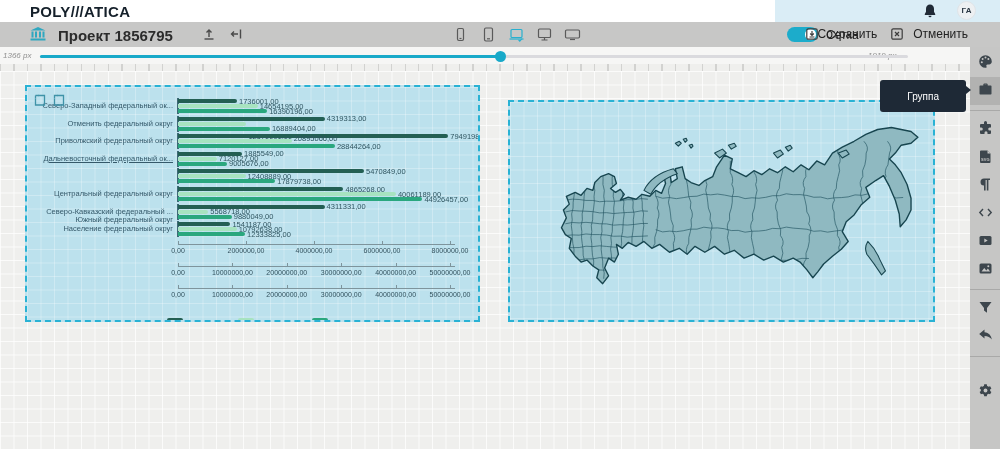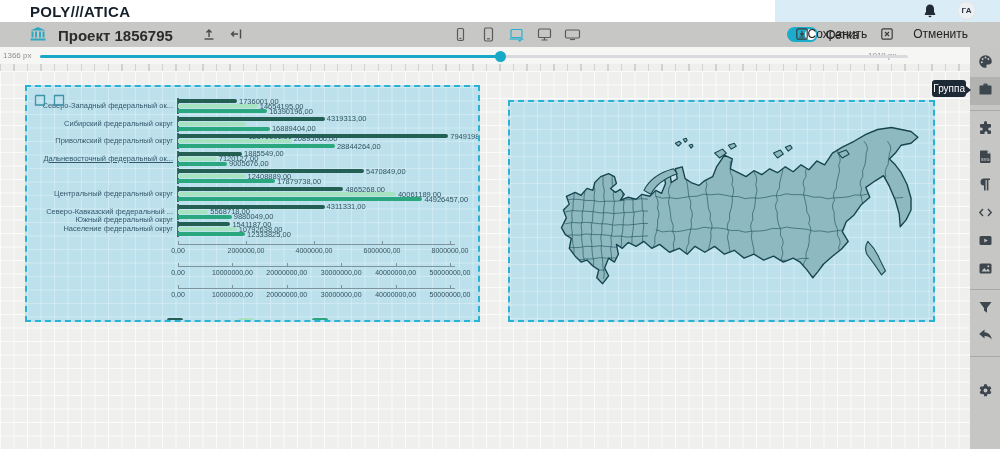--- a/index.html
+++ b/index.html
@@ -22,21 +22,21 @@
   #devices { position:absolute; left:452px; top:4px; display:flex; gap:11px; align-items:center; height:17px; }
   .device { width:17px; height:17px; color:#5a5a5a; position:relative; }
   .device.active { color:#29b0cf; }
   #grid-toggle { position:absolute; left:787px; top:5px; width:31px; height:15px; border-radius:8px; background:#1caccb; }
   #grid-toggle .knob { position:absolute; right:2px; top:2px; width:11px; height:11px; border-radius:50%; background:#fff; }
   #grid-label { position:absolute; left:826px; top:6px; font-size:12px; color:#222; }
   #toolbar .right-group { position:absolute; right:32px; top:5px; display:flex; gap:14px; align-items:center; font-size:12px; color:#222; }
   .btn-ic { width:12px; height:12px; color:#3c3c3c; }
 
   
-  #ruler-row { position:absolute; left:0; top:47px; width:976px; height:17px; background:#f6f6f5; }
+  #ruler-row { position:absolute; left:0; top:47px; width:976px; height:17px; background:#f6f6f5;font-style:italic; }
   #ruler-left { position:absolute; left:3px; top:4px; font-size:8px; color:#8f8f8f; }
   #ruler-right { position:absolute; left:868px; top:4px; font-size:8px; color:#8f8f8f; }
   #track { position:absolute; left:40px; top:8px; width:868px; height:3px; border-radius:2px; background:#dadade; }
   #track-fill { position:absolute; left:0; top:0; height:3px; width:460px; border-radius:2px; background:#18a9c9; }
   #track-handle { position:absolute; left:455px; top:-4px; width:11px; height:11px; border-radius:50%; background:#18a9c9; }
   #tickbar { position:absolute; left:0; top:64px; width:970px; height:7px; background:#efefed;
              background-image:repeating-linear-gradient(90deg,#d2d2d0 0 1px,transparent 1px 13.5px); }
 
   
   #canvas { position:absolute; left:0; top:71px; width:970px; height:378px; background-color:#efefed;
@@ -69,22 +69,22 @@
   
   #sidebar { position:absolute; right:0; top:47px; width:30px; height:402px; background:#c6c6c5; z-index:40;
              display:flex; flex-direction:column; align-items:center; padding-top:2px; }
   .sb-item { width:30px; height:28px; display:flex; align-items:center; justify-content:center; color:#3d464d; position:relative; }
   .sb-item.active { background:#b2b2b1; }
   .sb-item svg { width:15px; height:15px; }
   .sb-divider { width:30px; height:1px; background:#a9a9a8; margin:5px 0; }
   .sb-item.last-gear { margin-top:16px; }
 
   
-  #tooltip { position:absolute; right:34px; top:80px; height:17px; background:#1e2936; color:#fff; font-size:10px;
-             display:flex; align-items:center; padding:0 1px; border-radius:3px; z-index:50; }
+  #tooltip { position:absolute; right:34px; top:80px; height:32px; background:#1e2936; color:#fff; font-size:10px;
+             display:flex; align-items:center; padding:0 27px; border-radius:3px; z-index:50; }
   #tooltip:after { content:""; position:absolute; right:-5px; top:6px; border-left:5px solid #1e2936;
                    border-top:4px solid transparent; border-bottom:4px solid transparent; }
 </style>
 </head>
 <body>
 
 <div id="app">
 
   <div id="header">
     <div id="logo">POLY///ATICA</div>
@@ -155,21 +155,21 @@
     <div class="right-group">
       <div id="save" style="display:flex;align-items:center;">
         <span class="btn-ic">
           <svg viewBox="0 0 12 12" fill="none" stroke="currentColor" stroke-width="1.2">
               <rect x="0.8" y="0.8" width="10.4" height="10.4" rx="1.5"></rect>
               <path d="M6 3v4M4.2 5.5L6 7.3 7.8 5.5M3.5 9h5"></path>
             </svg>
         </span>
         <span>Сохранить</span>
       </div>
-      <div id="cancel" style="display:flex;gap:20px;align-items:center;">
+      <div id="cancel" style="display:flex;gap:10px;align-items:center;">
         <span class="btn-ic">
           <svg viewBox="0 0 12 12" fill="none" stroke="currentColor" stroke-width="1.2">
               <rect x="0.8" y="0.8" width="10.4" height="10.4" rx="1.5"></rect>
               <path d="M4 4l4 4M8 4l-4 4"></path>
             </svg>
         </span>
         <span>Отменить</span>
       </div>
     </div>
   </div>
@@ -203,21 +203,21 @@
       </div>
       <div id="chart-plot">
           <div class="cat-label" style="top: 14px;">Северо-Западный федеральный ок...</div>
           <div class="cat-tick" style="left: 150px; top: 11px; height: 16px;"></div>
           <div class="bar" style="left: 151px; top: 12px; width: 59.024px; height: 4px; background: rgb(35, 95, 83);"></div>
           <div class="bar-val" style="left: 212.024px; top: 9.5px;">1736001,00</div>
           <div class="bar" style="left: 151px; top: 17px; width: 79.7188px; height: 4px; background: rgb(167, 227, 192);"></div>
           <div class="bar-val" style="left: 232.719px; top: 14.5px;">14654195,00</div>
           <div class="bar" style="left: 151px; top: 22px; width: 89.1627px; height: 4px; background: rgb(42, 167, 126);"></div>
           <div class="bar-val" style="left: 242.163px; top: 19.5px;">16390196,00</div>
-          <div class="cat-label" style="top: 31.6px;">Сибирский федеральный округ</div>
+          <div class="cat-label" style="top: 31.6px;">Отменить федеральный округ</div>
           <div class="cat-tick" style="left: 150px; top: 28.6px; height: 16px;"></div>
           <div class="bar" style="left: 151px; top: 29.6px; width: 146.857px; height: 4px; background: rgb(35, 95, 83);"></div>
           <div class="bar-val" style="left: 299.857px; top: 27.1px;">4319313,00</div>
           <div class="bar" style="left: 151px; top: 34.6px; width: 68.3813px; height: 4px; background: rgb(167, 227, 192);"></div>
           <div class="bar-val" style="left: 221.381px; top: 45px;">12570091,00</div>
           <div class="bar" style="left: 151px; top: 39.6px; width: 91.8784px; height: 4px; background: rgb(42, 167, 126);"></div>
           <div class="bar-val" style="left: 244.878px; top: 37.1px;">16889404,00</div>
           <div class="cat-label" style="top: 49.2px;">Приволжский федеральный округ</div>
           <div class="cat-tick" style="left: 150px; top: 46.2px; height: 16px;"></div>
           <div class="bar" style="left: 151px; top: 47.2px; width: 270.273px; height: 4px; background: rgb(35, 95, 83);"></div>

